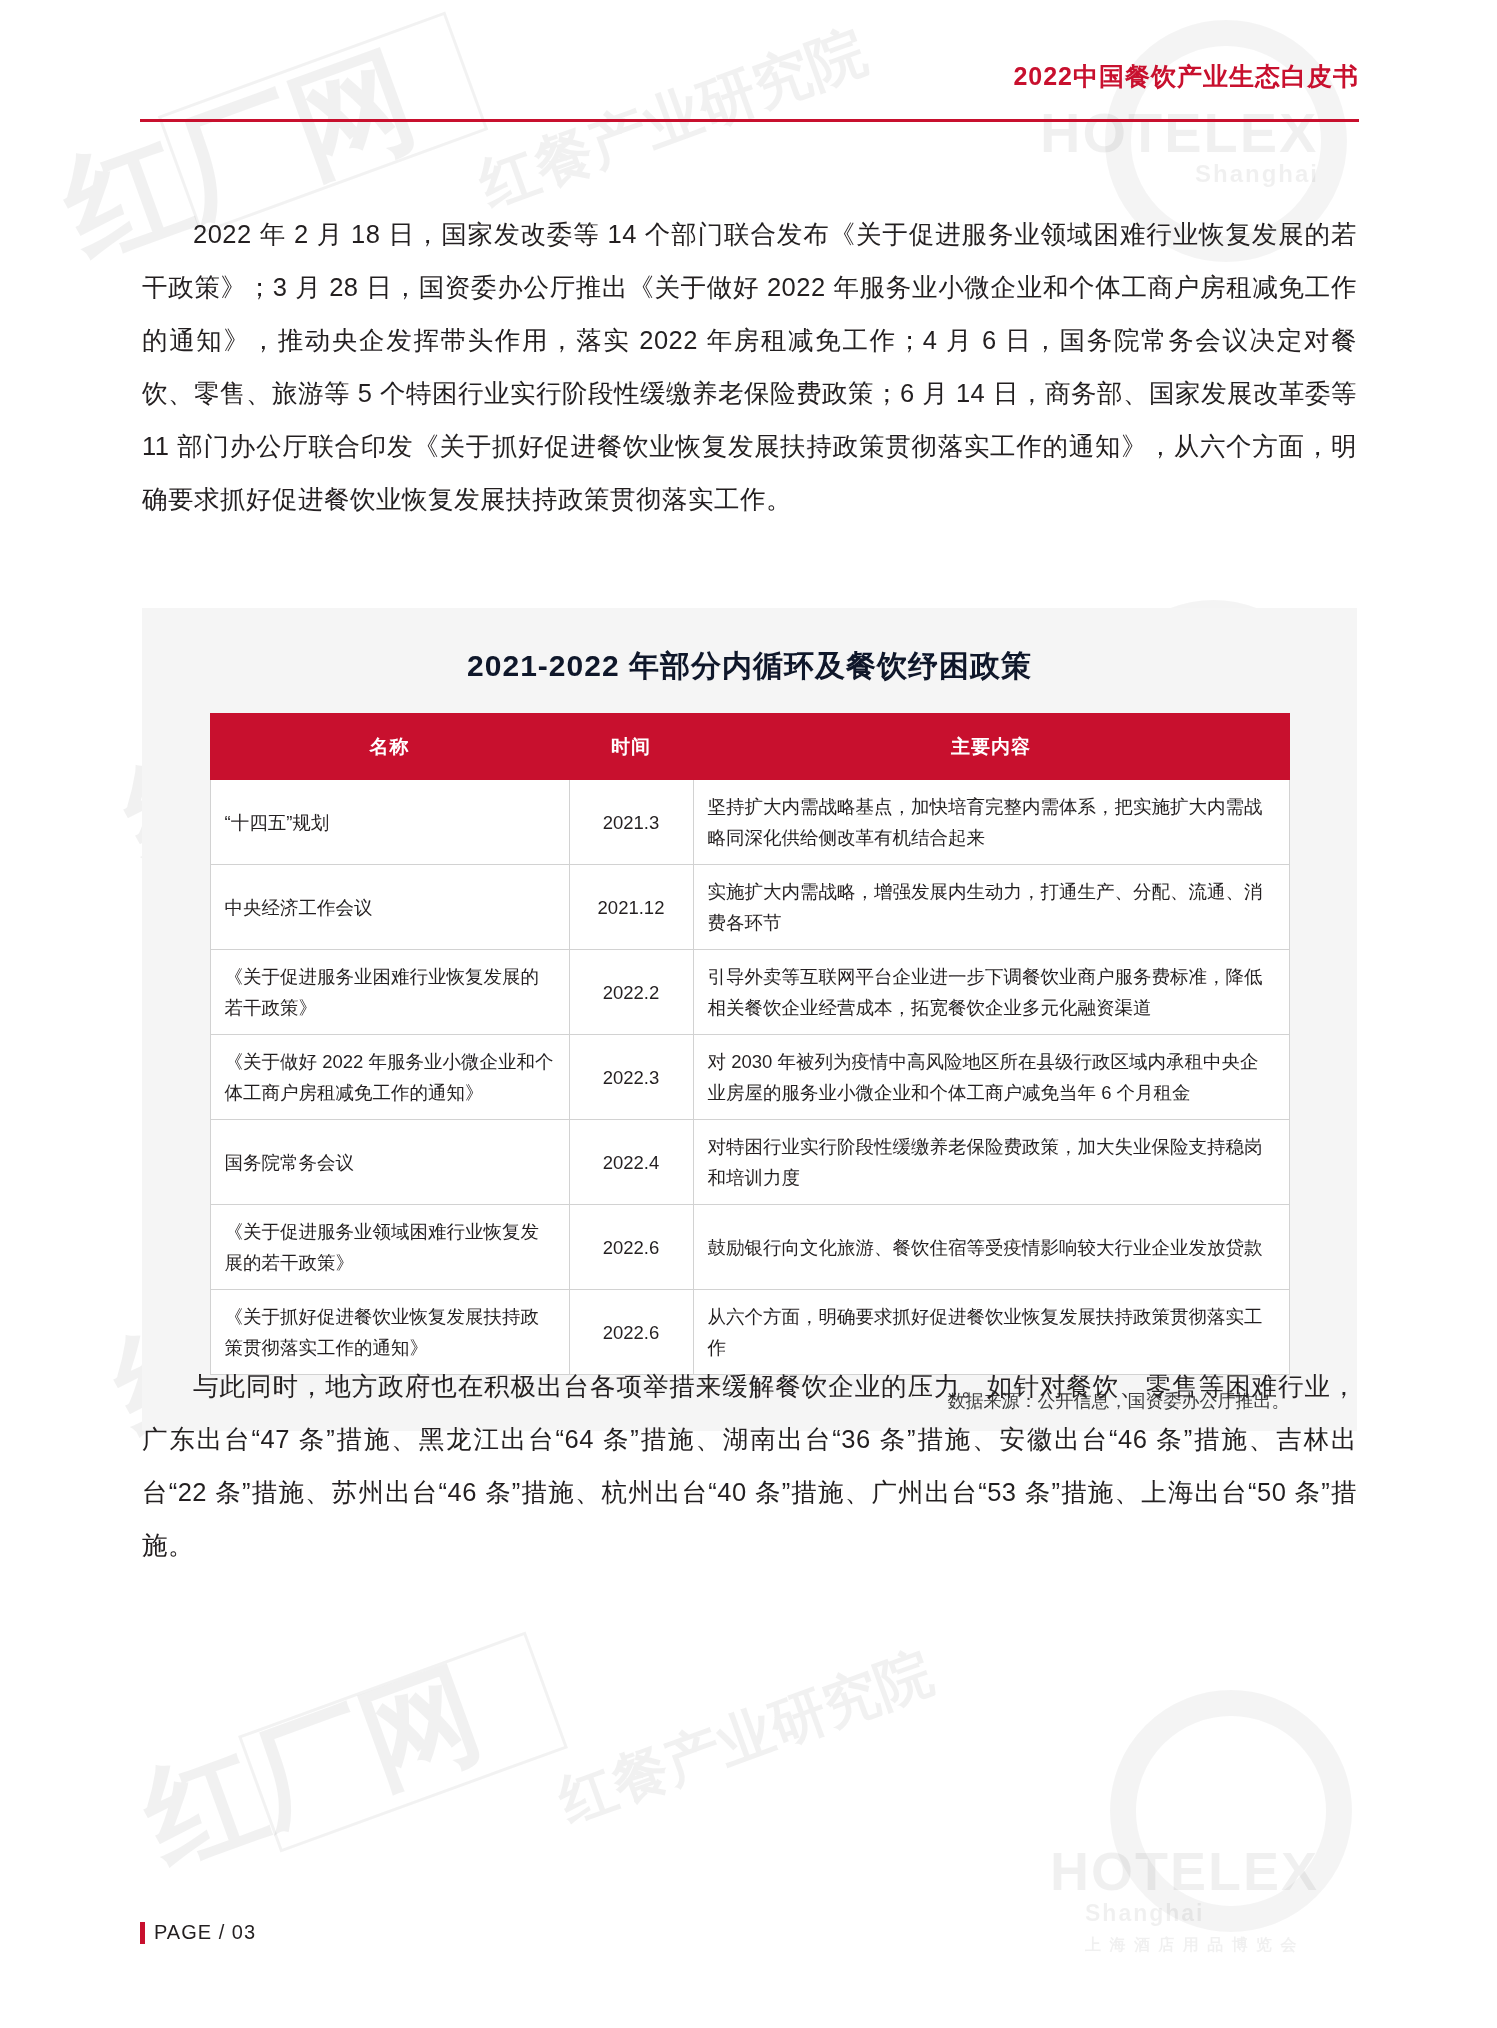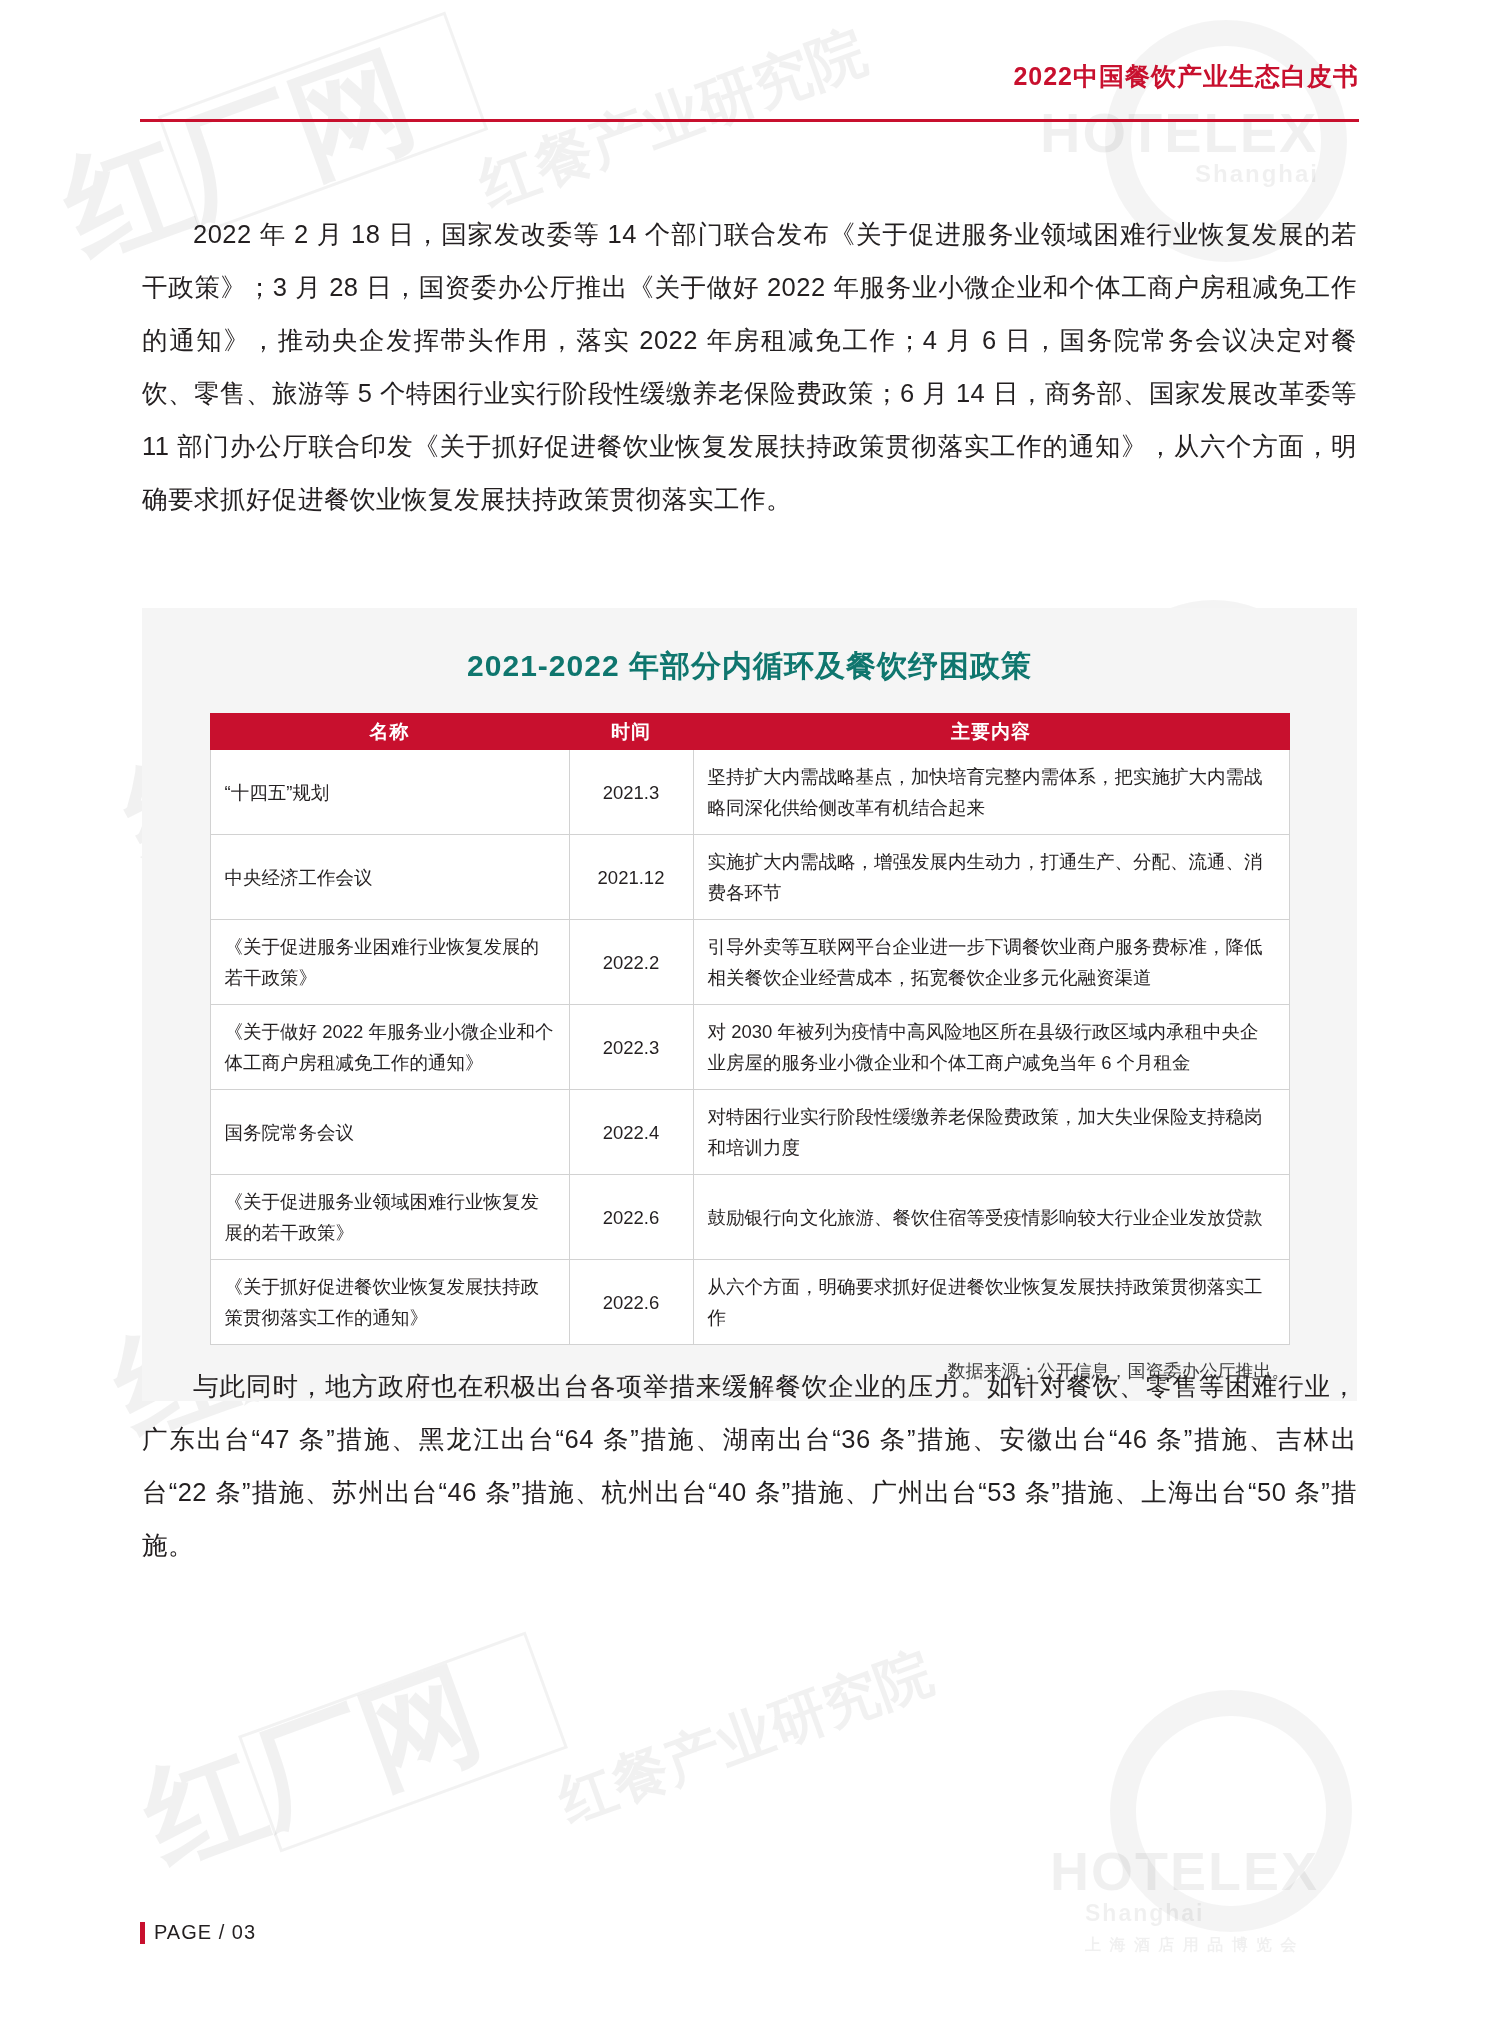--- a/index.html
+++ b/index.html
@@ -91,38 +91,38 @@
     top: 608px;
     width: 1215px;
     background: #f5f5f5;
     padding: 0 0 18px 0;
     box-sizing: border-box;
   }
   .card-title {
     text-align: center;
     font-size: 30px;
     font-weight: bold;
-    color: #0f766e;
+    color: #0f172a;
     padding: 38px 0 26px 0;
     letter-spacing: 1px;
   }
   table.policy {
     border-collapse: collapse;
     width: 1080px;
     margin: 0 auto;
     background: #ffffff;
     font-size: 18.5px;
     line-height: 31px;
   }
   table.policy th {
     background: #c8102e;
     color: #ffffff;
     font-weight: bold;
     font-size: 19px;
-    padding: 2px 6px;
+    padding: 17px 6px;
     border: 1px solid #c8102e;
     letter-spacing: 1px;
   }
   table.policy td {
     border: 1px solid #d2d2d2;
     padding: 11px 14px;
     vertical-align: middle;
     color: #231f20;
   }
   td.c-name { width: 330px; }

